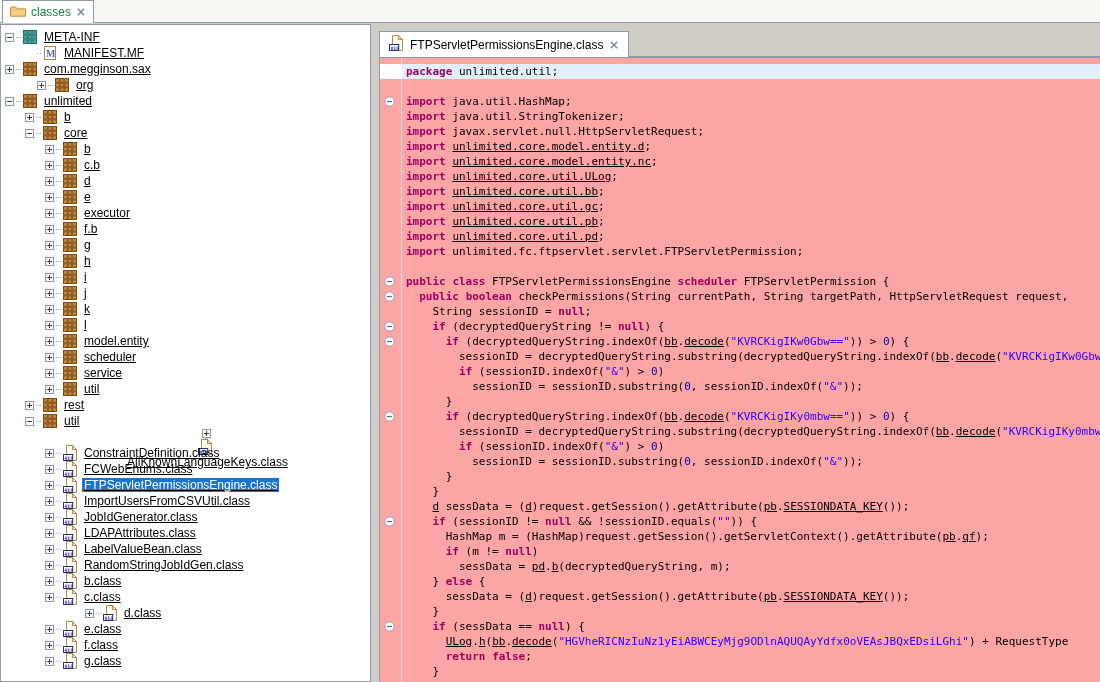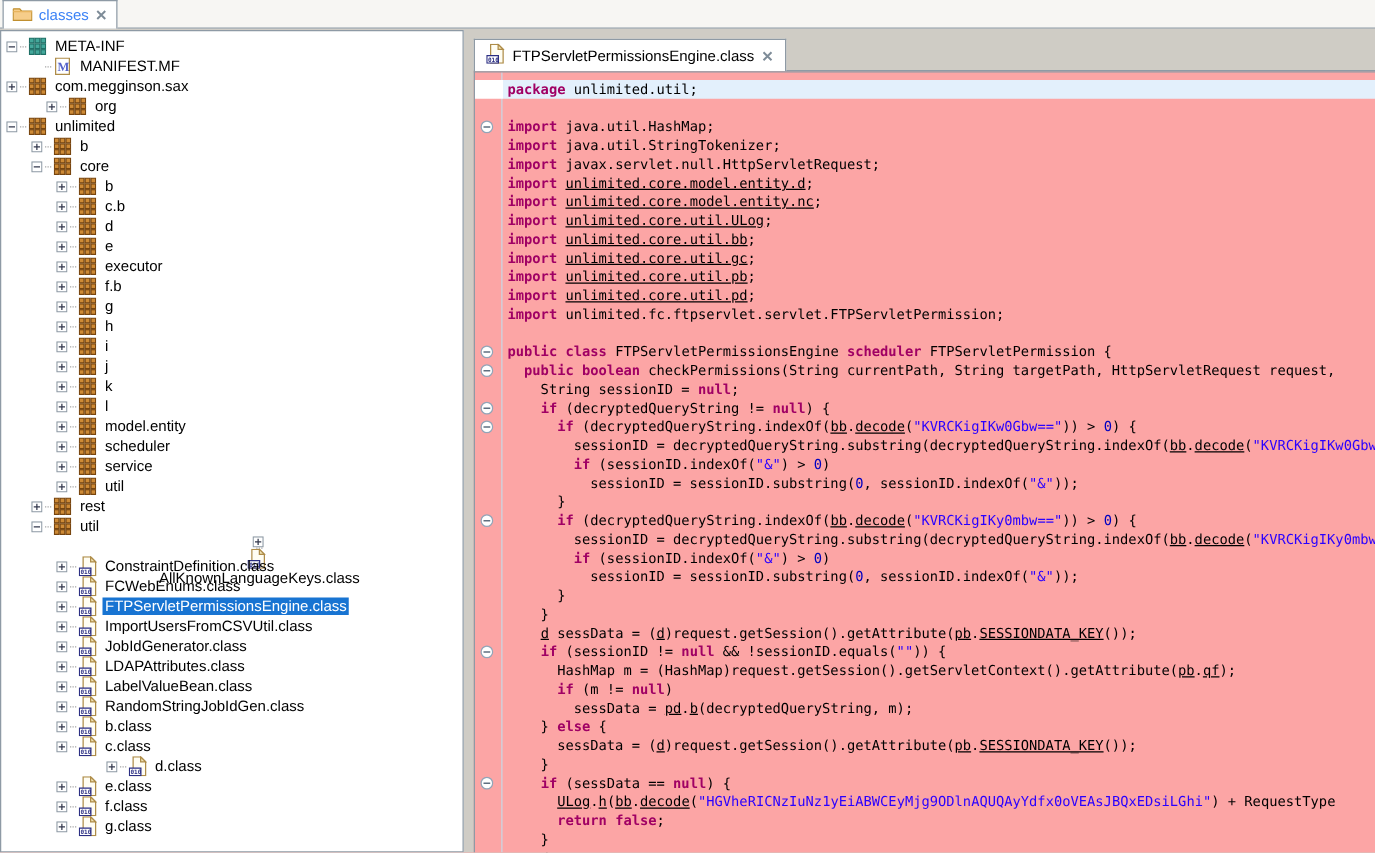--- a/index.html
+++ b/index.html
@@ -9,29 +9,29 @@
   :root{
     --sel:#1874d2; --kw:#a00064; --str:#2a00ff; --num:#0000c0;
     --hl:#e3f0fc; --border:#8e9aa5;
   }
 
   
   .main-tabbar { position:absolute; left:0; top:0; width:1100px; height:23px;
     background:#f7f6f3; border-bottom:1px solid var(--border); }
   .main-tab { position:absolute; left:2px; top:0; height:23px; background:#ffffff;
     border:1px solid var(--border); border-bottom:none;
-    display:flex; align-items:center; gap:5px; padding:0 7px; font-size:12px; color:#3b82f6; }
+    display:flex; align-items:center; gap:5px; padding:0 7px; font-size:12px; color:#15803d; }
   .tab-close { display:flex; align-items:center; cursor:default; }
 
   
   .content { position:absolute; left:0; top:23px; right:0; bottom:0; background:#cfccc5; }
 
   
   .tree-panel { position:absolute; left:0; top:1px; width:371px; height:658px;
-    background:#fff; border:1px solid var(--border); padding-top:4px; overflow:hidden; }
+    background:#fff; border:1px solid var(--border); padding-top:4px; overflow:hidden;text-decoration:underline; }
   .tree-row { display:flex; align-items:center; height:16px; white-space:nowrap; }
   .toggle { width:9px; height:9px; flex:none; margin-right:2px; }
   .toggle svg { display:block; }
   .stub { width:5px; height:0; border-top:1px dotted #a6a6a6; flex:none; margin-right:1px; }
   .tree-icon { width:16px; height:16px; flex:none; display:flex; align-items:center;
     justify-content:center; margin-right:4px; }
   .tree-label { font-size:12px; color:#000; padding:0 2px; }
   .tree-row.sel .tree-label { background:var(--sel); color:#fff; }
 
   

